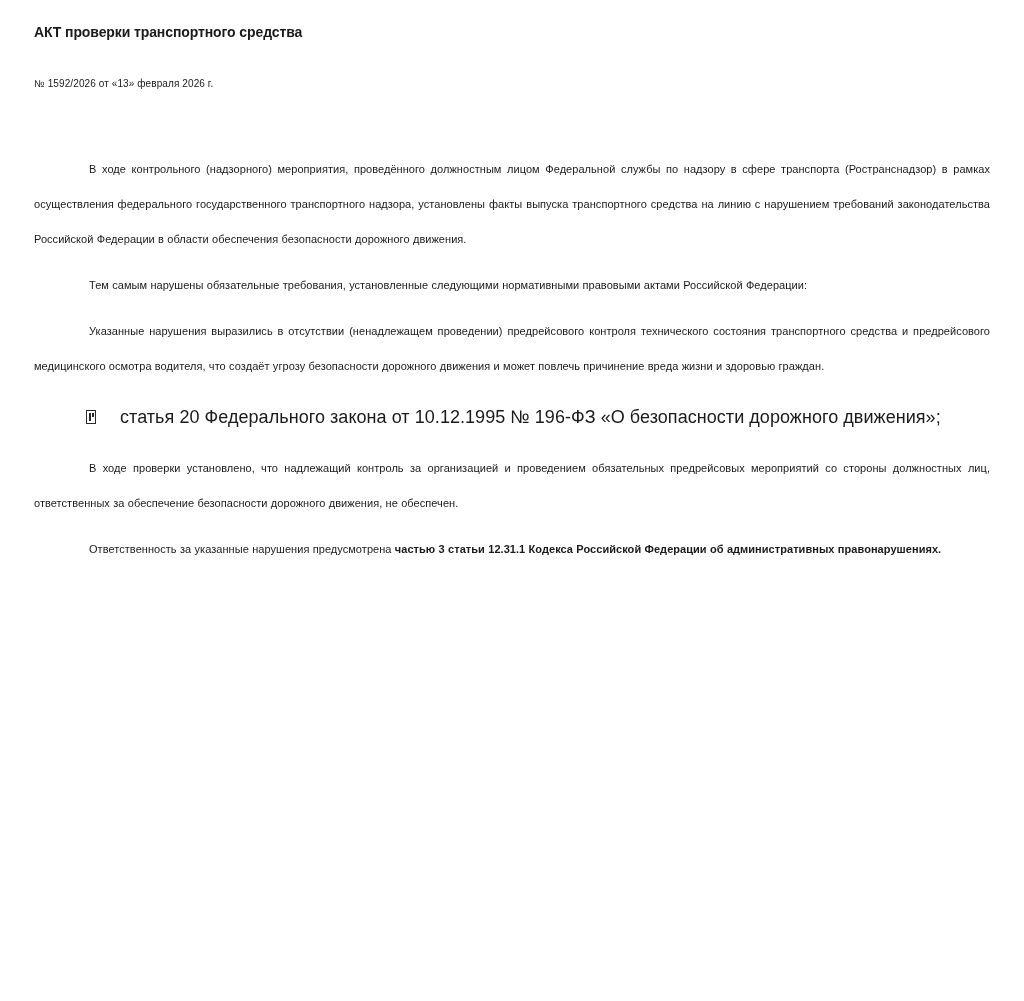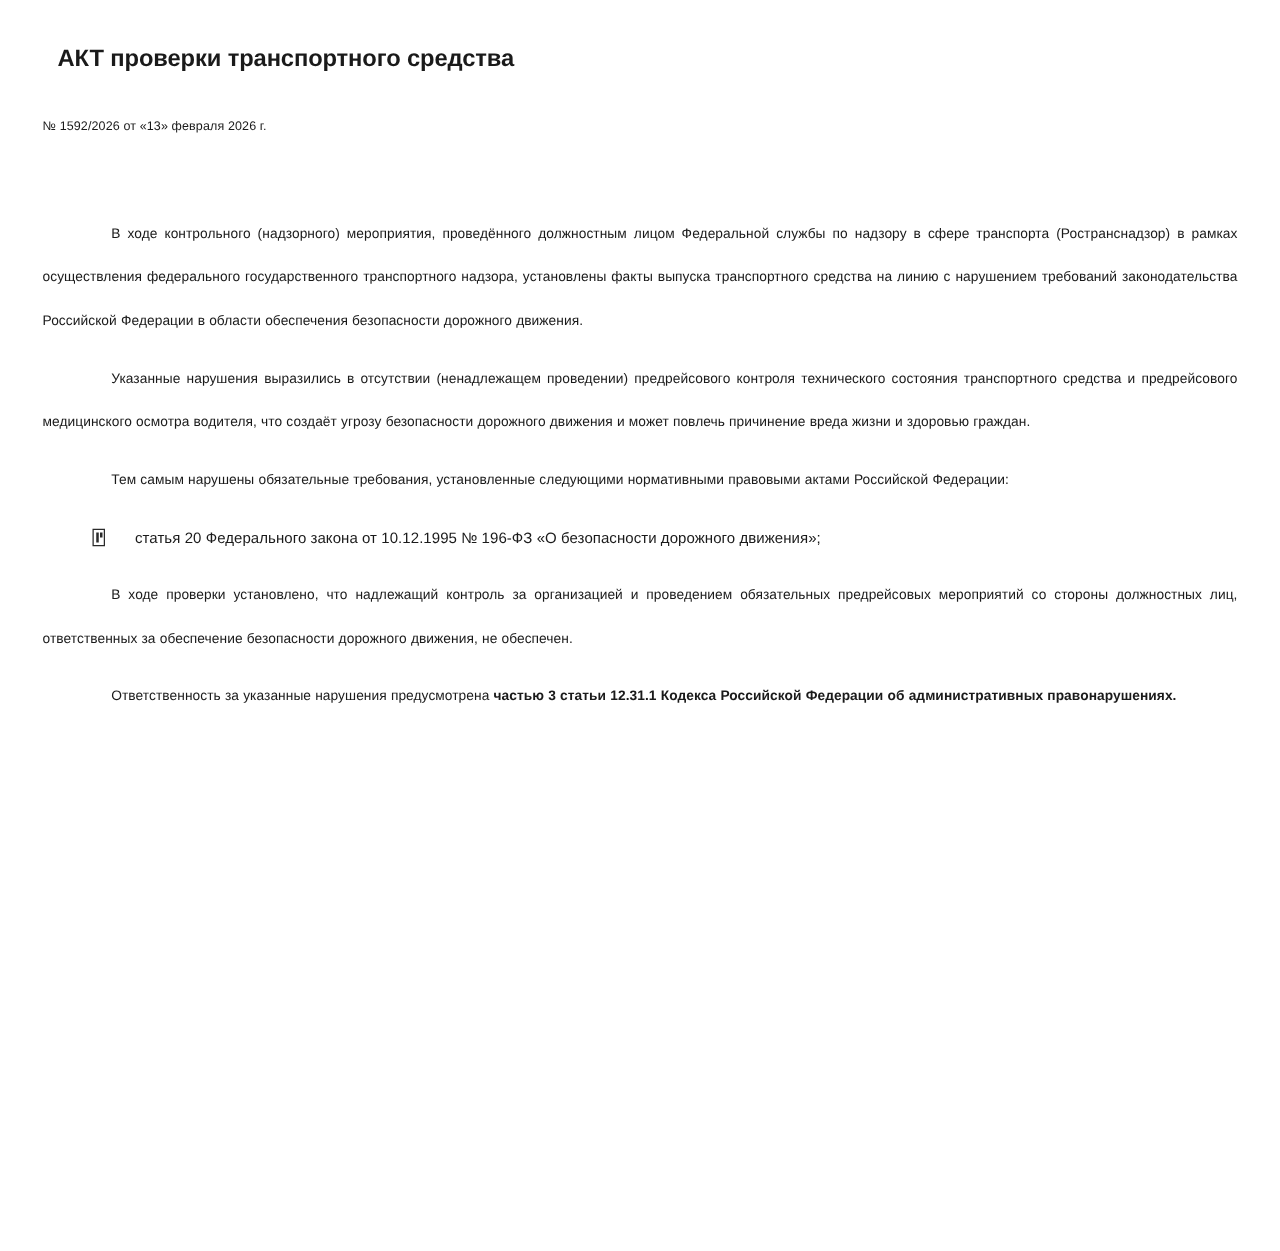--- a/index.html
+++ b/index.html
@@ -19,25 +19,25 @@
     position: relative;
     width: 1024px;
     height: 1001px;
     background: #ffffff;
     box-sizing: border-box;
     padding: 24px 34px 0 34px;
     overflow: hidden;
   }
 
   .doc-title {
-    font-size: 19px;
+    font-size: 14px;
     font-weight: bold;
     line-height: 1.25;
     letter-spacing: -0.1px;
-    margin: 12px;
+    margin: 0;
     padding: 0 0 0 0;
   }
 
   .doc-subtitle {
     font-size: 10px;
     font-weight: normal;
     line-height: 1.25;
     margin: 36px 0 0 0;
     letter-spacing: 0.1px;
   }
@@ -66,26 +66,26 @@
   }
 
   ul.norm-list {
     list-style: none;
     margin: 11px 0 0 0;
     padding: 0;
   }
 
   ul.norm-list li {
     position: relative;
-    font-size: 12px;
+    font-size: 18px;
     line-height: 35px;
     text-align: justify;
     text-justify: inter-word;
     padding-left: 70px;
-    margin: 4px;
+    margin: 16px;
     letter-spacing: 0.05px;
   }
 
   ul.norm-list li + li {
     margin-top: 10px;
   }
 
   .tofu {
     position: absolute;
     left: 36px;
@@ -127,23 +127,23 @@
 <div class="page">
 
   <h1 class="doc-title">АКТ проверки транспортного средства</h1>
 
   <div class="doc-subtitle">№ 1592/2026 от «13» февраля 2026 г.</div>
 
   <div class="body-block">
 
     <p class="para">В ходе контрольного (надзорного) мероприятия, проведённого должностным лицом Федеральной службы по надзору в сфере транспорта (Ространснадзор) в рамках осуществления федерального государственного транспортного надзора, установлены факты выпуска транспортного средства на линию с нарушением требований законодательства Российской Федерации в области обеспечения безопасности дорожного движения.</p>
 
+    <p class="para">Тем самым нарушены обязательные требования, установленные следующими нормативными правовыми актами Российской Федерации:</p>
+
     <p class="para">Указанные нарушения выразились в отсутствии (ненадлежащем проведении) предрейсового контроля технического состояния транспортного средства и предрейсового медицинского осмотра водителя, что создаёт угрозу безопасности дорожного движения и может повлечь причинение вреда жизни и здоровью граждан.</p>
-
-    <p class="para">Тем самым нарушены обязательные требования, установленные следующими нормативными правовыми актами Российской Федерации:</p>
 
     <ul class="norm-list">
       <li>
         <span class="tofu"></span>
         <span>статья 20 Федерального закона от 10.12.1995 № 196-ФЗ «О безопасности дорожного движения»;</span>
       </li>
     </ul>
 
     <div class="tail-block">
 

